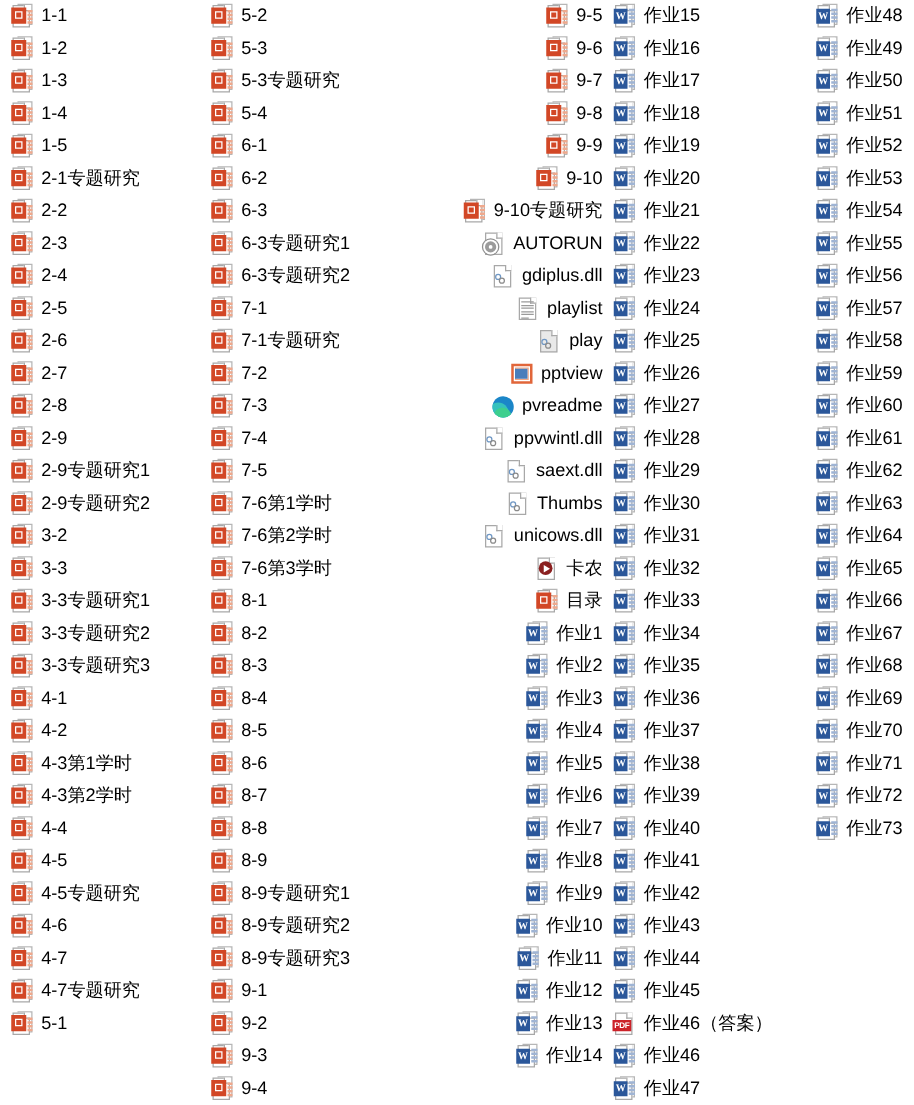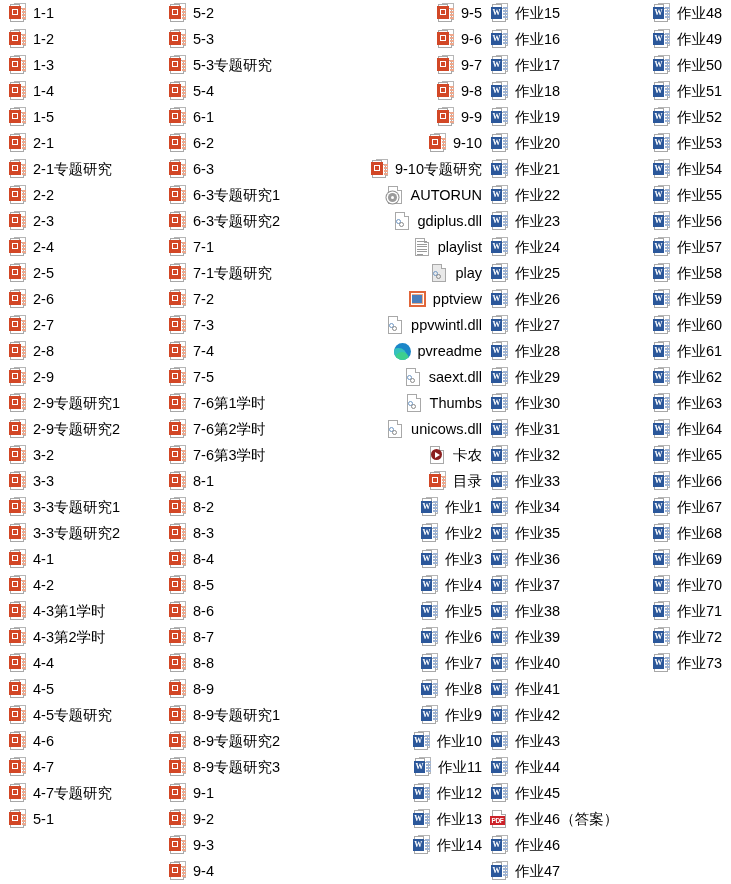--- a/index.html
+++ b/index.html
@@ -370,32 +370,20 @@
       <div class="file-item">
         <span class="file-icon ic-ppt">
           <span class="pg-back"></span>
           <span class="pg"></span>
           <span class="badge"></span>
           <span class="ln l1"></span>
           <span class="ln l2"></span>
           <span class="ln l3"></span>
           <span class="ln l4"></span>
         </span>
-        <span class="file-label">2-1</span>
-      </div>
-      <div class="file-item">
-        <span class="file-icon ic-ppt">
-          <span class="pg-back"></span>
-          <span class="pg"></span>
-          <span class="badge"></span>
-          <span class="ln l1"></span>
-          <span class="ln l2"></span>
-          <span class="ln l3"></span>
-          <span class="ln l4"></span>
-        </span>
         <span class="file-label">2-1专题研究</span>
       </div>
       <div class="file-item">
         <span class="file-icon ic-ppt">
           <span class="pg-back"></span>
           <span class="pg"></span>
           <span class="badge"></span>
           <span class="ln l1"></span>
           <span class="ln l2"></span>
           <span class="ln l3"></span>
@@ -551,20 +539,32 @@
         <span class="file-icon ic-ppt">
           <span class="pg-back"></span>
           <span class="pg"></span>
           <span class="badge"></span>
           <span class="ln l1"></span>
           <span class="ln l2"></span>
           <span class="ln l3"></span>
           <span class="ln l4"></span>
         </span>
         <span class="file-label">3-3专题研究2</span>
+      </div>
+      <div class="file-item">
+        <span class="file-icon ic-ppt">
+          <span class="pg-back"></span>
+          <span class="pg"></span>
+          <span class="badge"></span>
+          <span class="ln l1"></span>
+          <span class="ln l2"></span>
+          <span class="ln l3"></span>
+          <span class="ln l4"></span>
+        </span>
+        <span class="file-label">3-3专题研究3</span>
       </div>
       <div class="file-item">
         <span class="file-icon ic-ppt">
           <span class="pg-back"></span>
           <span class="pg"></span>
           <span class="badge"></span>
           <span class="ln l1"></span>
           <span class="ln l2"></span>
           <span class="ln l3"></span>
           <span class="ln l4"></span>
@@ -1227,36 +1227,36 @@
         <span class="file-label">play</span>
       </div>
       <div class="file-item">
         <span class="file-icon ic-app">
           <span class="frame"></span>
           <span class="inner"></span>
         </span>
         <span class="file-label">pptview</span>
       </div>
       <div class="file-item">
+        <span class="file-icon ic-edge">
+          <span class="swirl"></span>
+        </span>
+        <span class="file-label">pvreadme</span>
+      </div>
+      <div class="file-item">
         <span class="file-icon ic-dll">
           <span class="pg"></span>
           <span class="chain">
             <i class="a"></i>
             <i class="b"></i>
           </span>
         </span>
         <span class="file-label">ppvwintl.dll</span>
       </div>
       <div class="file-item">
-        <span class="file-icon ic-edge">
-          <span class="swirl"></span>
-        </span>
-        <span class="file-label">pvreadme</span>
-      </div>
-      <div class="file-item">
         <span class="file-icon ic-dll">
           <span class="pg"></span>
           <span class="chain">
             <i class="a"></i>
             <i class="b"></i>
           </span>
         </span>
         <span class="file-label">saext.dll</span>
       </div>
       <div class="file-item">

